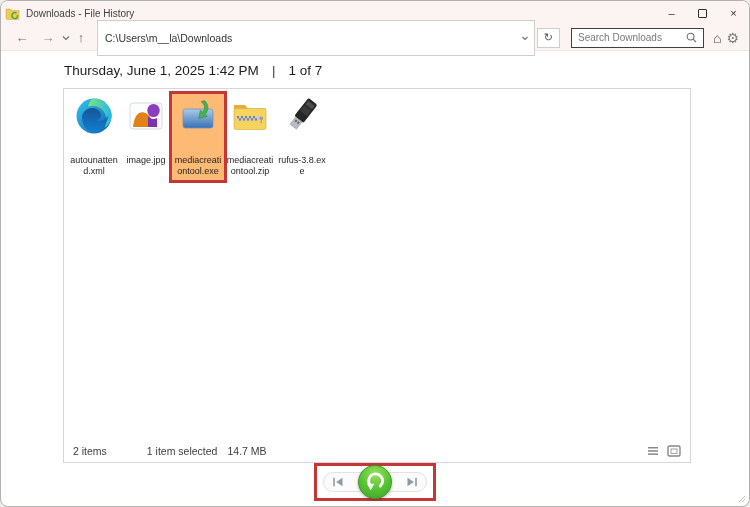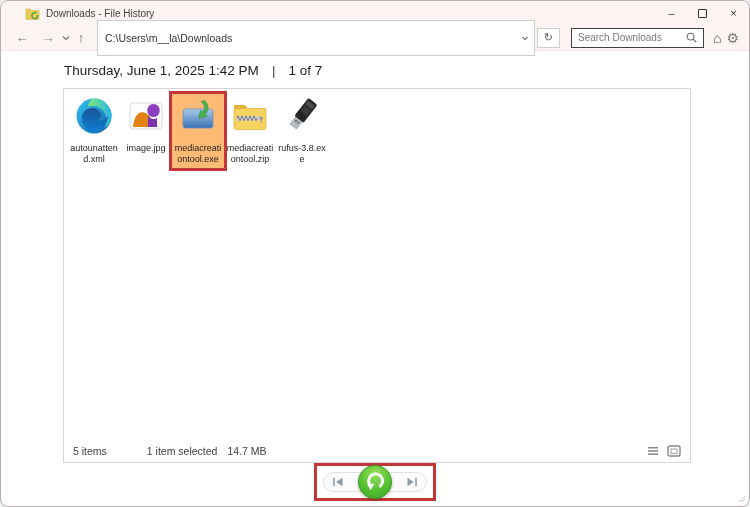--- a/index.html
+++ b/index.html
@@ -9,21 +9,21 @@
     font-family:"Liberation Sans", sans-serif;
     background:#ededed;
   }
   .window {
     position:absolute; inset:0; background:#ffffff;
     border:1px solid #b4b0b0; border-radius:8px; overflow:hidden;
   }
   
   .titlebar {
     height:24px; background:#fcf4f3; display:flex; align-items:center;
-    padding-left:24px;
+    padding-left:4px;
   }
   .title-icon { width:15px; height:13px; margin-right:6px; flex:0 0 auto; }
   .title-text { font-size:10px; color:#3f3f3f; flex:1; white-space:nowrap; }
   .win-controls { display:flex; height:100%; }
   .win-btn {
     width:31px; height:100%; display:flex; align-items:center; justify-content:center;
     font-size:11px; color:#2f2f2f; border:none; background:transparent; padding:0;
   }
   .maximize-glyph { width:9px; height:9px; border:1px solid #2f2f2f; border-radius:1px; display:block; }
   
@@ -75,21 +75,21 @@
   }
   .file-row { display:flex; align-items:flex-start; padding:5px 4px; }
   .file-item {
     width:52px; display:flex; flex-direction:column; align-items:center;
     padding:2px 1px 2px; margin-right:0; background:transparent; border:none;
   }
   .file-item.selected { background:#fdba74; outline:3px solid #c43737; outline-offset:0; }
   .file-icon { width:40px; height:40px; flex:0 0 auto; }
   .file-label {
     font-size:9px; line-height:1.25; color:#1f1f1f; text-align:center;
-    word-break:break-all; margin-top:7px; font-family:"Liberation Sans", sans-serif;
+    word-break:break-all; margin-top:19px; font-family:"Liberation Sans", sans-serif;
   }
   .statusbar {
     position:absolute; left:0; right:0; bottom:0; height:22px;
     display:flex; align-items:center; padding:0 9px; font-size:10.5px; color:#3d3d3d;
   }
   .status-selected { margin-left:40px; }
   .status-size { margin-left:10px; }
   .status-spacer { flex:1; }
   .view-btn { border:none; background:transparent; padding:0; margin-left:8px; display:flex; }
   
@@ -265,21 +265,21 @@
             <rect x="18" y="26.2" width="1.8" height="2.4" fill="#63686e"></rect>
             <rect x="20.9" y="26.2" width="1.8" height="2.4" fill="#63686e"></rect>
           </g>
         </svg>
         <span class="file-label">rufus-3.8.exe</span>
       </button>
 
     </div>
 
     <div class="statusbar">
-      <span class="status-count">5 items</span>
+      <span class="status-count">2 items</span>
       <span class="status-selected">1 item selected</span>
       <span class="status-size">14.7 MB</span>
       <span class="status-spacer"></span>
       <button class="view-btn">
         <svg width="12" height="10" viewBox="0 0 12 10">
           <rect x="1" y="1" width="10" height="1.5" fill="#878787"></rect>
           <rect x="1" y="4.2" width="10" height="1.5" fill="#878787"></rect>
           <rect x="1" y="7.4" width="10" height="1.5" fill="#878787"></rect>
         </svg>
       </button>

